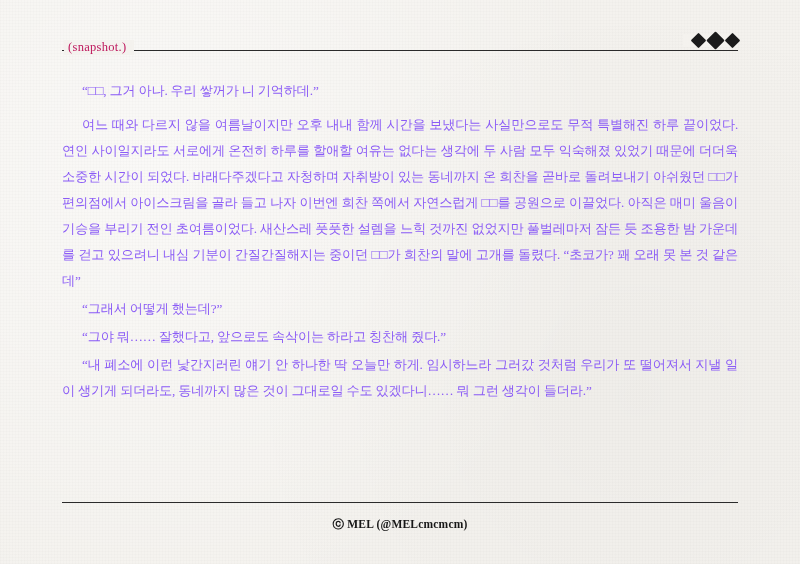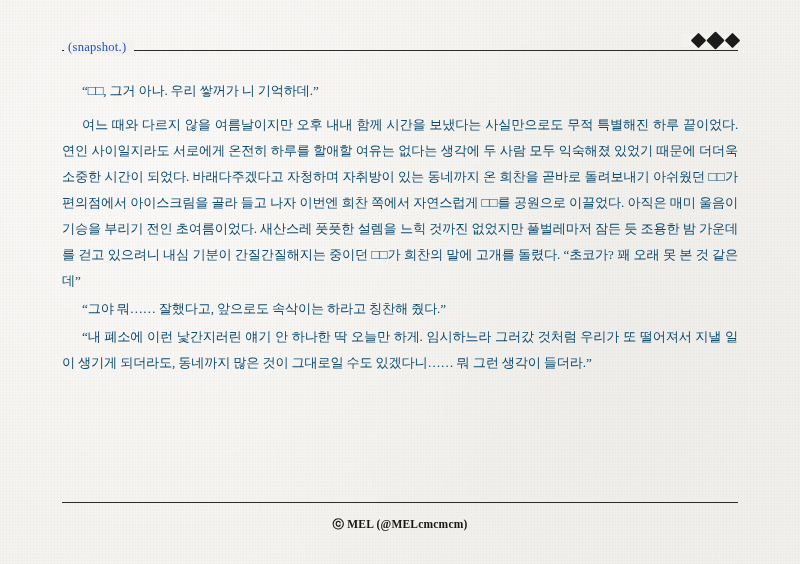--- a/index.html
+++ b/index.html
@@ -48,21 +48,21 @@
     background: #2b2b2b;
   }
   .snapshot-label {
     position: absolute;
     left: 2px;
     top: 40px;
     background: #f4f2ee;
     padding: 0 7px 0 4px;
     font-size: 12.5px;
     letter-spacing: 0.3px;
-    color: #1d4ed8;
+    color: #be185d;
     font-family: "Liberation Serif", serif;
     z-index: 2;
   }
   .diamonds {
     position: absolute;
     right: 0px;
     top: 34px;
     background: #f4f2ee;
     padding-left: 10px;
     display: flex;
@@ -75,21 +75,21 @@
     height: 13px;
     background: #1b1b1b;
     transform: rotate(45deg);
     border-radius: 1px;
   }
   .diamond.small { width: 11px; height: 11px; }
 
   
   .content {
     margin-top: 18px;
-    color: #0c4a6e;
+    color: #8b5cf6;
   }
   p.para {
     margin: 0 0 2px 0;
     font-size: 13.2px;
     line-height: 26px;
     text-align: justify;
     text-justify: inter-character;
     word-break: break-all;
     letter-spacing: -0.2px;
   }
@@ -129,20 +129,21 @@
     <div class="diamonds">
       <span class="diamond small"></span>
       <span class="diamond"></span>
       <span class="diamond small"></span>
     </div>
   </div>
 
   <div class="content">
     <p class="para quote">“□□, 그거 아나. 우리 쌓꺼가 니 기억하데.”</p>
     <p class="para indent">여느 때와 다르지 않을 여름날이지만 오후 내내 함께 시간을 보냈다는 사실만으로도 무적 특별해진 하루 끝이었다. 연인 사이일지라도 서로에게 온전히 하루를 할애할 여유는 없다는 생각에 두 사람 모두 익숙해졌 있었기 때문에 더더욱 소중한 시간이 되었다. 바래다주겠다고 자청하며 자취방이 있는 동네까지 온 희찬을 곧바로 돌려보내기 아쉬웠던 □□가 편의점에서 아이스크림을 골라 들고 나자 이번엔 희찬 쪽에서 자연스럽게 □□를 공원으로 이끌었다. 아직은 매미 울음이 기승을 부리기 전인 초여름이었다. 새산스레 풋풋한 설렘을 느힉 것까진 없었지만 풀벌레마저 잠든 듯 조용한 밤 가운데를 걷고 있으려니 내심 기분이 간질간질해지는 중이던 □□가 희찬의 말에 고개를 돌렸다. “초코가? 꽤 오래 못 본 것 같은데”</p>
+    <p class="para quote">“그래서 어떻게 했는데?”</p>
     <p class="para quote">“그야 뭐…… 잘했다고, 앞으로도 속삭이는 하라고 칭찬해 줬다.”</p>
     <p class="para quote">“내 폐소에 이런 낯간지러린 얘기 안 하나한 딱 오늘만 하게. 임시하느라 그러갔 것처럼 우리가 또 떨어져서 지낼 일이 생기게 되더라도, 동네까지 많은 것이 그대로일 수도 있겠다니…… 뭐 그런 생각이 들더라.”</p>
   </div>
 
   <div class="footer">
     <div class="footer-rule"></div>
     <div class="credit">ⓒ MEL (@MELcmcmcm)</div>
   </div>
 
 </div>

